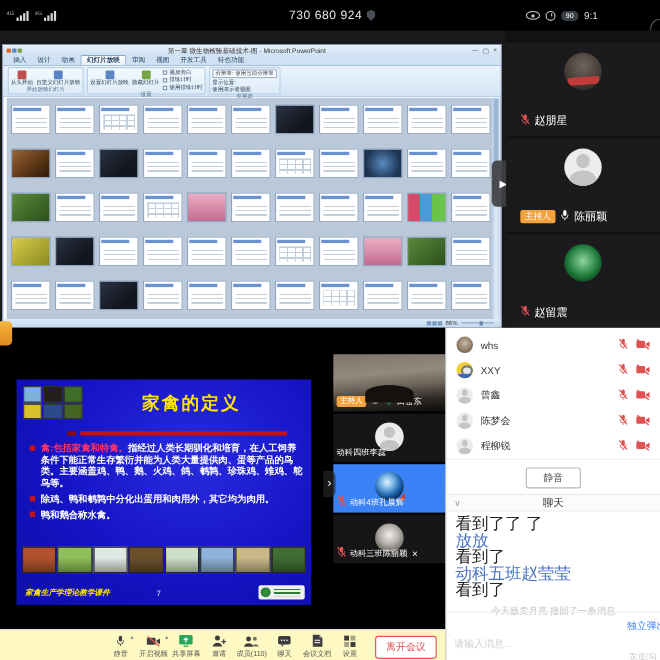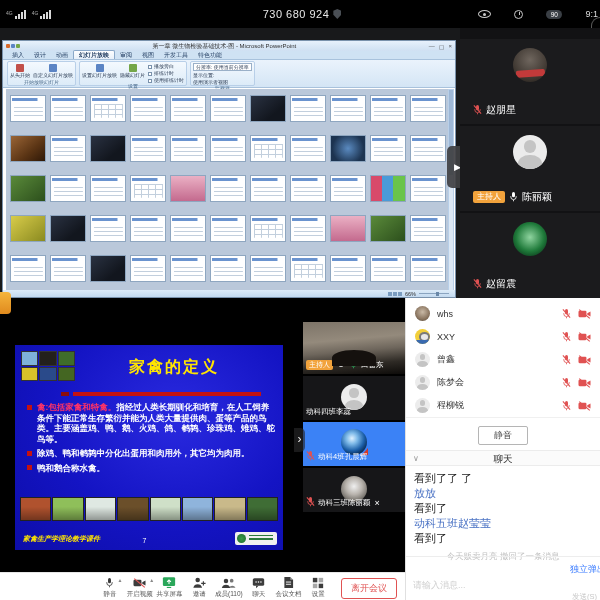--- a/index.html
+++ b/index.html
@@ -13,21 +13,21 @@
     display:flex; align-items:center; padding:0 6px; color:#ddd; overflow:hidden; }
   .sb-left { display:flex; gap:6px; align-items:flex-end; width:120px; }
   .sig { display:flex; align-items:flex-end; gap:1px; }
   .sig .net { font-size:5px; color:#aaa; margin-right:1px; align-self:flex-start; }
   .sig i { display:block; width:2px; background:#d8d8d8; }
   .sig i:nth-child(2){height:3px}.sig i:nth-child(3){height:5px}.sig i:nth-child(4){height:7px}.sig i:nth-child(5){height:9px}
   .sb-center { flex:1; display:flex; justify-content:center; align-items:center; gap:4px; }
   .meetid { font-size:11px; letter-spacing:.5px; color:#e8e8e8; }
   .shield { width:8px; height:10px; background:#4a4f55;
     clip-path:polygon(50% 0,100% 18%,100% 58%,50% 100%,0 58%,0 18%); }
-  .sb-right { display:flex; align-items:center; gap:5px; width:120px; justify-content:space-between; margin-right:-4px; }
+  .sb-right { display:flex; align-items:center; gap:5px; width:120px; justify-content:flex-start; margin-right:-4px; }
   .eye { width:13px; height:8px; border:1px solid #c8c8c8; border-radius:50%; position:relative; }
   .eye::after { content:""; position:absolute; left:4px; top:1.5px; width:3px; height:3px; border-radius:50%; background:#c8c8c8; }
   .alarm { width:9px; height:9px; border:1px solid #c8c8c8; border-radius:50%; position:relative; }
   .alarm::after { content:""; position:absolute; left:3.5px; top:1.2px; width:1px; height:3px; background:#c8c8c8; }
   .batt { min-width:16px; height:9px; border-radius:5px; background:#3a3f45; color:#fff;
     font-size:6.5px; line-height:9px; text-align:center; padding:0 3px; }
   .sbtime { font-size:9px; color:#ddd; }
   .corner { position:absolute; right:-7px; top:17px; width:16px; height:16px;
     border:1px solid #5a5a5a; border-right:0; border-bottom:0; border-radius:9px 0 0 0; }
   
@@ -157,29 +157,29 @@
   .mrow .av { width:15px; height:15px; border-radius:50%; flex:0 0 auto; }
   .mrow .mname { flex:1; font-size:9px; color:#333; white-space:nowrap; overflow:hidden; }
   .mrow .ricons { display:flex; gap:7px; align-items:center; }
   .mutebtn-row { border-top:1px solid #f0f0f0; padding:6px 0 5px; text-align:center; }
   .mutebtn { font-size:9px; color:#444; background:#fff; border:1px solid #b5b5b5; border-radius:2px;
     padding:2px 15px; font-family:inherit; }
   .chat-header { position:relative; height:16px; background:#fbfbfb; border-top:1px solid #ececec;
     border-bottom:1px solid #ececec; text-align:center; font-size:9.5px; color:#333; line-height:16px; }
   .chat-header .collapse { position:absolute; left:7px; top:0; color:#999; font-size:8px; }
   .chat { padding:4px 0 0; height:96px; }
-  .cmsg { font-size:11px; margin:2px 8px 3px; color:#222; line-height:12px; }
+  .cmsg { font-size:15px; margin:2px 8px 3px; color:#222; line-height:12px; }
   .cname { color:#4a72c4; }
   .cnotice { text-align:center; color:#c2c2c2; font-size:8.5px; margin-top:6px; }
   .chat-foot { position:absolute; left:0; right:0; bottom:0; height:44px; border-top:1px solid #ededed; }
   .popout { position:absolute; right:-6px; top:6px; color:#3b7cff; font-size:9px; white-space:nowrap; }
   .chat-input { position:absolute; left:7px; top:22px; right:30px; font-size:9px; color:#cfcfcf; }
   .send { position:absolute; right:3px; bottom:-2px; font-size:7.5px; color:#c8c8c8; }
   
-  .toolbar { position:absolute; left:0; top:572px; width:405px; height:28px; background:#ffffff;
+  .toolbar { position:absolute; left:0; top:572px; width:405px; height:28px; background:#fef9c3;
     border-top:1px solid #e6e6e6; display:flex; align-items:flex-start; padding:3px 8px 0 95px; }
   .titem { flex:1; display:flex; flex-direction:column; align-items:center; gap:1px; min-width:0; }
   .tic { position:relative; height:13px; display:flex; align-items:center; }
   .tcaret { position:absolute; right:-8px; top:1px; font-size:5px; color:#888; }
   .tlabel { font-size:6.5px; color:#555; white-space:nowrap; }
   .leave { flex:0 0 auto; margin-left:8px; align-self:center; background:#fff; border:1px solid #e05252;
     color:#e05252; border-radius:3px; font-size:9px; padding:3px 9px; font-family:inherit; }
 </style>
 </head>
 <body>

